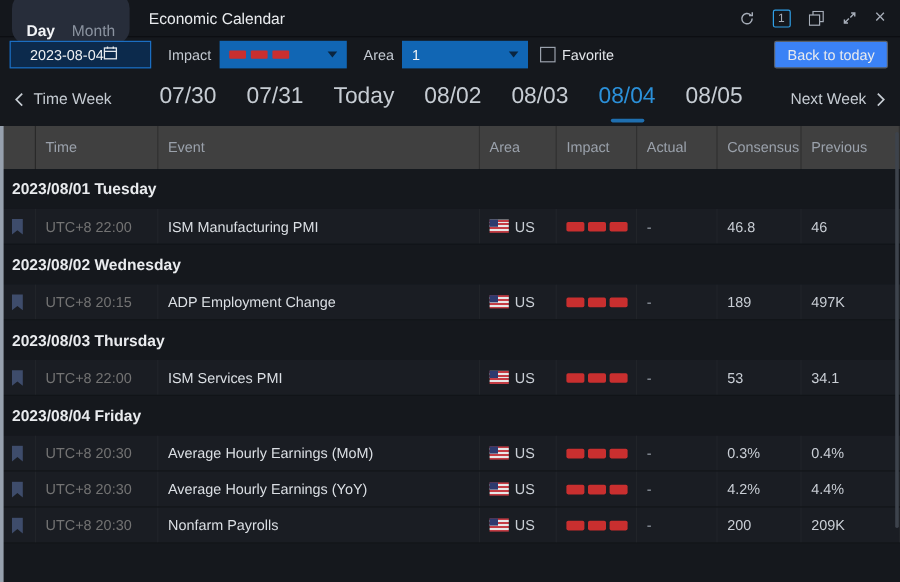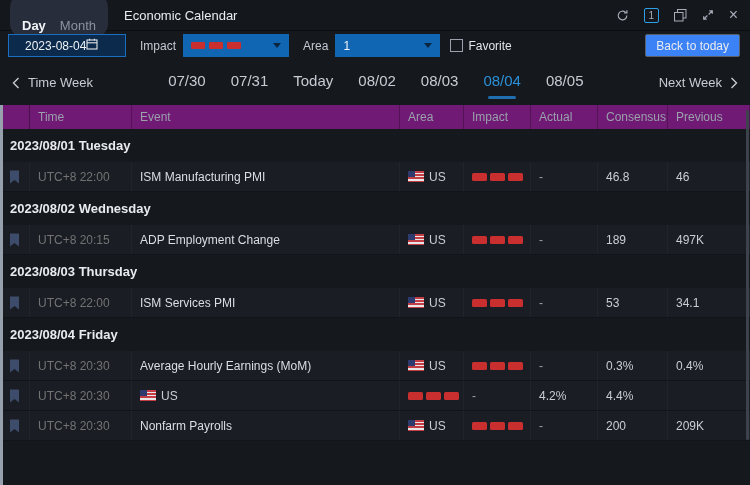--- a/index.html
+++ b/index.html
@@ -59,36 +59,36 @@
   .btn-today {
     margin-left:auto; margin-right:2px; height:23px; padding:0 10px;
     background:#3b82f6; border:1px solid #596069; border-radius:2px;
     color:#e9ebee; font-size:12px; display:flex; align-items:center; cursor:pointer;
   }
   
   .weeknav { height:45px; display:flex; align-items:center; padding:0 12px; }
   .wk-side { display:flex; align-items:center; gap:8px; font-size:13px; color:#c6ccd3; cursor:pointer; }
   .wk-days { flex:1; display:flex; justify-content:center; gap:25px; }
   .wk-day {
-    position:relative; min-width:36px; font-size:15px;
+    position:relative; min-width:36px; font-size:19px;
     color:#c6ccd3; padding:10px 0 14px; cursor:pointer;
   }
   .wk-day.active { color:#2b90d9; }
   .wk-day.active::after {
     content:""; position:absolute; left:50%; transform:translateX(-50%);
     bottom:4px; width:28px; height:3px; background:#1f6fb0; border-radius:2px;
   }
   
   .tbl { position:relative; }
   .thead, .trow {
     display:grid;
     grid-template-columns:30px 102px 268px 64px 67px 67px 70px 1fr;
     align-items:stretch;
   }
-  .thead { height:24px; background:#701a75; color:#9aa1ab; }
+  .thead { height:36px; background:#404040; color:#9aa1ab; }
   .thead .hc { display:flex; align-items:center; padding-left:8px; border-right:1px solid rgba(0,0,0,0.25); }
   .thead .hc:first-child { border-right:1px solid rgba(0,0,0,0.35); }
   .group-header {
     height:33px; display:flex; align-items:center; padding-left:10px;
     color:#e9ebee; font-size:13px; font-weight:700; background:#15181d;
   }
   .trow { height:30px; background:#1a1d23; border-bottom:1px solid #111418; cursor:pointer; }
   .trow .c {
     display:flex; align-items:center; padding-left:8px;
     border-right:1px solid rgba(255,255,255,0.03); overflow:hidden; white-space:nowrap;
@@ -321,20 +321,21 @@
     <div class="c">0.3%</div>
     <div class="c">0.4%</div>
   </div>
         <div class="trow">
     <div class="c bm">
       <svg width="11" height="14" viewBox="0 0 11 14">
               <path d="M1 0.5h9v13L5.5 9.9 1 13.5z" fill="#3e4c6b"></path>
             </svg>
     </div>
     <div class="c c-time">UTC+8 20:30</div>
+    <div class="c c-event">Average Hourly Earnings (YoY)</div>
     <div class="c">
       <span class="flag-us"></span>
       <span>US</span>
     </div>
     <div class="c impact-cell">
             <span class="impact-bar"></span>
             <span class="impact-bar"></span>
             <span class="impact-bar"></span>
           </div>
     <div class="c c-dash">-</div>

